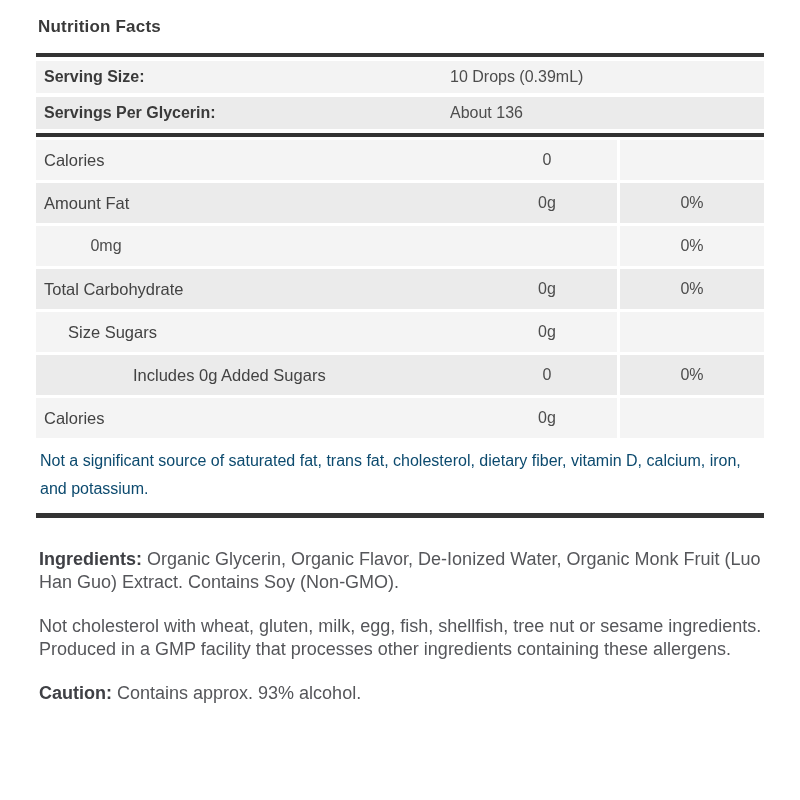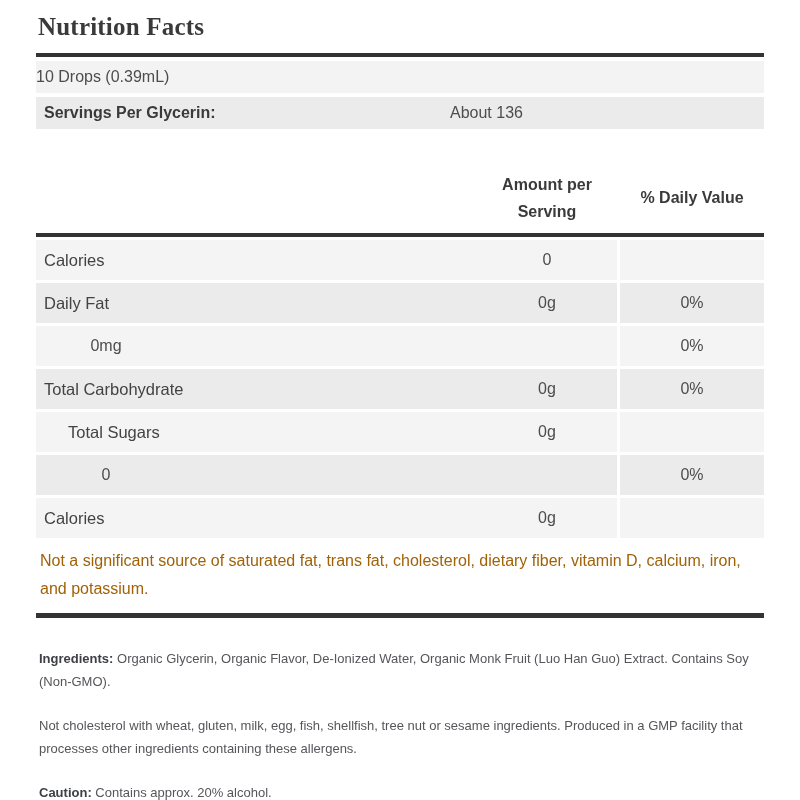--- a/index.html
+++ b/index.html
@@ -14,22 +14,22 @@
   *{box-sizing:border-box;margin:0;padding:0;}
   html,body{background:#ffffff;}
   body{
     width:800px;height:800px;overflow:hidden;
     font-family:"Liberation Sans", sans-serif;
     -webkit-font-smoothing:antialiased;
   }
   .label-wrap{width:728px;margin:0 36px;padding-top:12px;}
 
   .title{
-    font-size:25px;font-weight:700;color:var(--heading);
-    letter-spacing:.2px;margin:0 0 11px 2px;line-height:30px;font-family:Liberation Serif, serif;
+    font-size:17px;font-weight:700;color:var(--heading);
+    letter-spacing:.2px;margin:0 0 11px 2px;line-height:30px;
   }
   .thick-rule{height:4px;background:var(--rule);border:none;}
   .thick-rule.thicker{height:5px;}
 
   
   .serving-rows{margin-top:4px;}
   .serving-row{
     display:flex;align-items:center;height:32px;margin-bottom:4px;
     font-size:16px;
   }
@@ -66,74 +66,71 @@
   .indent-1 .n-name{padding-left:32px;}
   .indent-2 .n-name{padding-left:97px;}
   .n-amount{width:140px;text-align:center;font-size:16px;color:var(--value);}
   .n-dv{
     display:flex;align-items:center;justify-content:center;
     font-size:16px;color:var(--value);
   }
 
   .footnote{
     margin:9px 0 10px;padding-left:4px;
-    font-size:16px;line-height:28px;color:#a16207;max-width:720px;
+    font-size:16px;line-height:28px;color:#0c4a6e;max-width:720px;
   }
 
   .para{
-    padding-left:3px;font-size:13px;line-height:22.5px;color:var(--body);
+    padding-left:3px;font-size:18px;line-height:22.5px;color:var(--body);
     max-width:726px;
   }
   .para.ingredients{margin-top:30px;}
   .para.allergen{margin-top:22px;}
   .para.caution{margin-top:22px;}
   .para b{color:#3f4045;font-weight:700;}
 </style>
 </head>
 <body>
 
 <div class="label-wrap">
 
   <h1 class="title">Nutrition Facts</h1>
 
   <div class="thick-rule"></div>
 
   <div class="serving-rows">
 
       <div class="serving-row">
+        <span class="s-label">Serving Size:</span>
         <span class="s-value">10 Drops (0.39mL)</span>
       </div>
 
       <div class="serving-row">
         <span class="s-label">Servings Per Glycerin:</span>
         <span class="s-value">About 136</span>
       </div>
 
   </div>
 
-  <div class="col-headers">
-    <div class="amount-header">Amount per Serving</div>
-    <div class="dv-header">% Daily Value</div>
-  </div>
 
   <div class="thick-rule"></div>
 
   <div class="nutrient-rows">
 
       <div class="n-row">
         <div class="n-main cell">
           <span class="n-name">Calories</span>
           <span class="n-amount">0</span>
         </div>
         <div class="n-dv cell"></div>
       </div>
 
       <div class="n-row">
         <div class="n-main cell">
-          <span class="n-name">Daily Fat</span>
+          <span class="n-name">Amount Fat</span>
           <span class="n-amount">0g</span>
         </div>
         <div class="n-dv cell">0%</div>
       </div>
 
       <div class="n-row">
         <div class="n-main cell">
           <span class="n-amount">0mg</span>
         </div>
         <div class="n-dv cell">0%</div>
@@ -142,28 +139,29 @@
       <div class="n-row">
         <div class="n-main cell">
           <span class="n-name">Total Carbohydrate</span>
           <span class="n-amount">0g</span>
         </div>
         <div class="n-dv cell">0%</div>
       </div>
 
       <div class="n-row indent-1">
         <div class="n-main cell">
-          <span class="n-name">Total Sugars</span>
+          <span class="n-name">Size Sugars</span>
           <span class="n-amount">0g</span>
         </div>
         <div class="n-dv cell"></div>
       </div>
 
       <div class="n-row indent-2">
         <div class="n-main cell">
+          <span class="n-name">Includes 0g Added Sugars</span>
           <span class="n-amount">0</span>
         </div>
         <div class="n-dv cell">0%</div>
       </div>
 
       <div class="n-row">
         <div class="n-main cell">
           <span class="n-name">Calories</span>
           <span class="n-amount">0g</span>
         </div>
@@ -173,15 +171,15 @@
   </div>
 
   <p class="footnote">Not a significant source of saturated fat, trans fat, cholesterol, dietary fiber, vitamin D, calcium, iron, and potassium.</p>
 
   <div class="thick-rule thicker"></div>
 
   <p class="para ingredients"><b>Ingredients:</b><span> Organic Glycerin, Organic Flavor, De-Ionized Water, Organic Monk Fruit (Luo Han Guo) Extract. Contains Soy (Non-GMO).</span></p>
 
   <p class="para allergen">Not cholesterol with wheat, gluten, milk, egg, fish, shellfish, tree nut or sesame ingredients. Produced in a GMP facility that processes other ingredients containing these allergens.</p>
 
-  <p class="para caution"><b>Caution:</b><span> Contains approx. 20% alcohol.</span></p>
+  <p class="para caution"><b>Caution:</b><span> Contains approx. 93% alcohol.</span></p>
 
 </div>
 
 </body></html>

